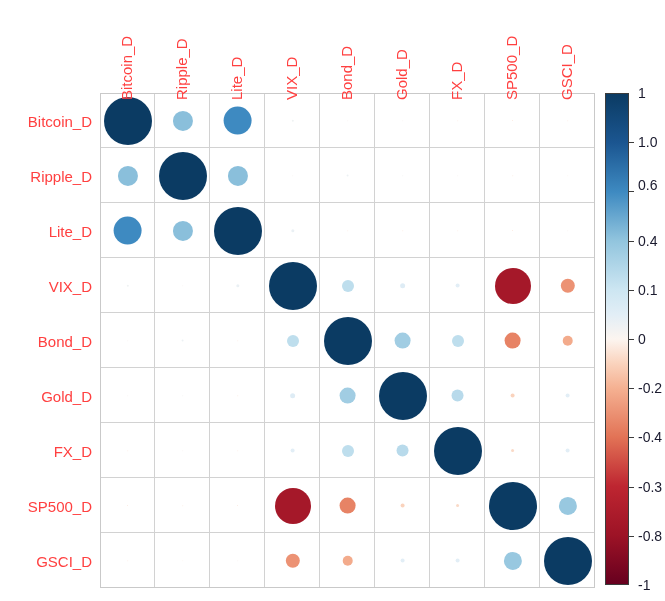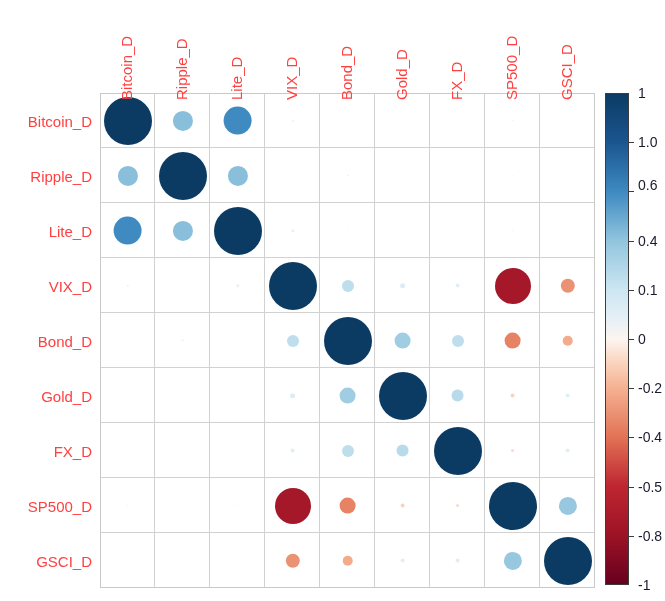--- a/index.html
+++ b/index.html
@@ -270,17 +270,17 @@
     <div class="legend-text" style="left: 638px; top: 233.6px;">0.4</div>
     <div class="legend-tick" style="left: 629px; top: 290px; width: 5px;"></div>
     <div class="legend-text" style="left: 638px; top: 282.8px;">0.1</div>
     <div class="legend-tick" style="left: 629px; top: 339px; width: 5px;"></div>
     <div class="legend-text" style="left: 638px; top: 332px;">0</div>
     <div class="legend-tick" style="left: 629px; top: 388px; width: 5px;"></div>
     <div class="legend-text" style="left: 638px; top: 381.2px;">-0.2</div>
     <div class="legend-tick" style="left: 629px; top: 437px; width: 5px;"></div>
     <div class="legend-text" style="left: 638px; top: 430.4px;">-0.4</div>
     <div class="legend-tick" style="left: 629px; top: 487px; width: 5px;"></div>
-    <div class="legend-text" style="left: 638px; top: 479.6px;">-0.5</div>
+    <div class="legend-text" style="left: 638px; top: 479.6px;">-0.3</div>
     <div class="legend-tick" style="left: 629px; top: 536px; width: 5px;"></div>
     <div class="legend-text" style="left: 638px; top: 528.8px;">-0.8</div>
     <div class="legend-text" style="left: 638px; top: 578px;">-1</div>
   </div>
 
 </body></html>

